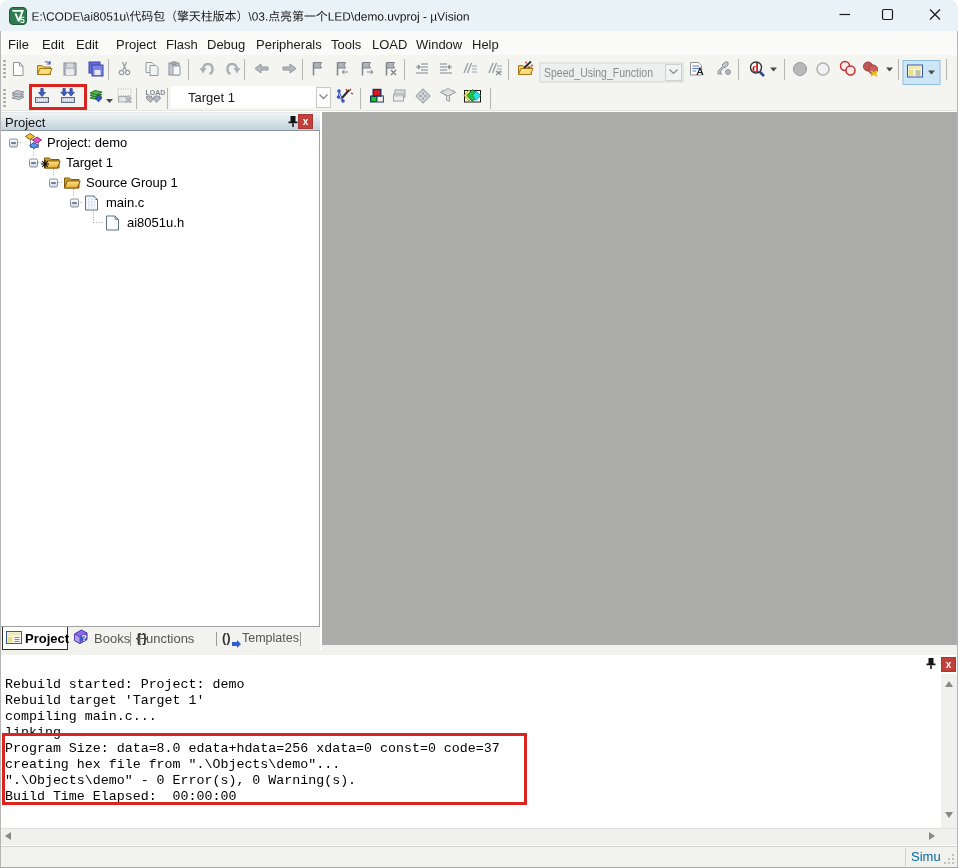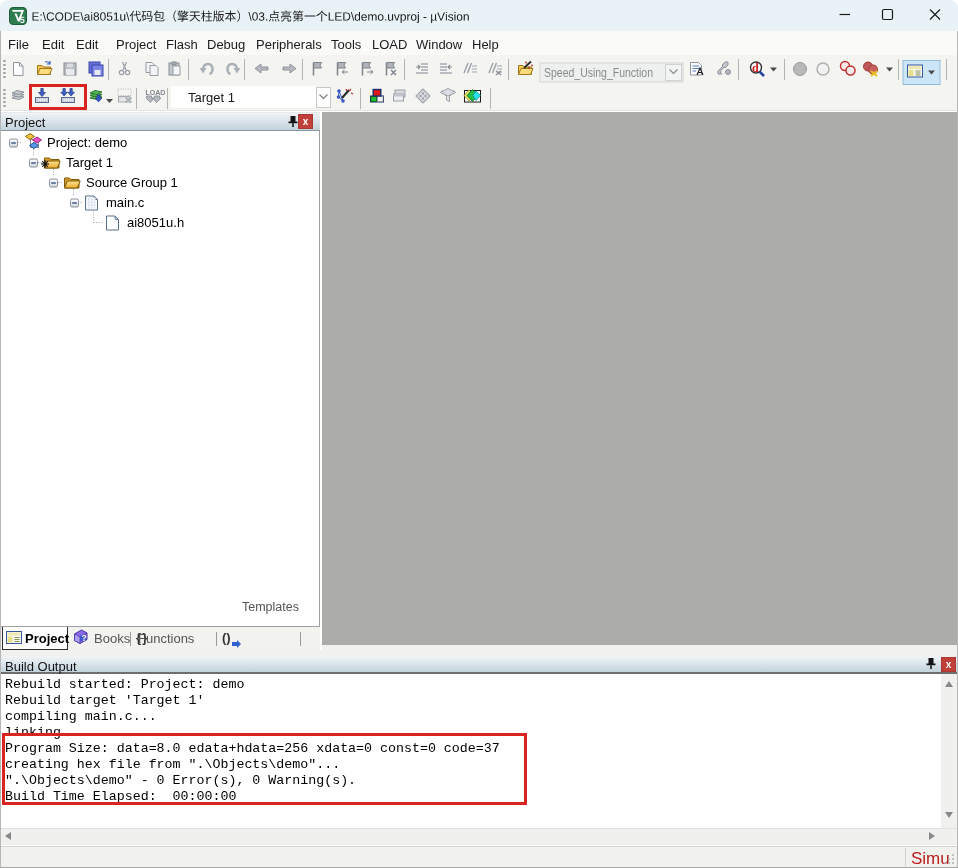--- a/index.html
+++ b/index.html
@@ -483,26 +483,23 @@
   </svg>
   <div class="tabtxt" style="left:94px;top:631px;color:#555">Books</div>
   <div class="tabsep" style="left:130px;top:632px"></div>
   <div class="tabtxt" style="left:136px;top:630px;color:#333;font-weight:bold">{ }</div>
   <div class="tabtxt" style="left:138px;top:631px;color:#555">Functions</div>
   <div class="tabsep" style="left:216px;top:632px"></div>
   <div class="tabtxt" style="left:222px;top:630px;color:#333;font-weight:bold">()</div>
   <svg class="abs" style="left:232px;top:640px" width="9" height="8" viewBox="0 0 9 8">
       <path d="M0 2 L5 2 L5 0 L9 4 L5 8 L5 6 L0 6 Z" fill="#3060d0"></path>
     </svg>
-  <div class="tabtxt" style="left:242px;top:600px;color:#555;font-size:12.5px">Templates</div>
+  <div class="tabtxt" style="left:242px;top:631px;color:#555;font-size:12.5px">Templates</div>
   <div class="tabsep" style="left:300px;top:632px"></div>
 
-  <div id="build-header" class="abs">
-      <div class="pane-title">Build Output</div>
-    </div>
   <svg class="pinbtn" style="left:925px;top:657px" width="12" height="13" viewBox="0 0 12 13">
     <path d="M3.5 0.5 h5 v5.5 h-5 z M1.5 6 h9 v1.8 h-9 z" fill="#141414"></path>
     <line x1="6" y1="7.8" x2="6" y2="11.5" stroke="#141414" stroke-width="1.6"></line>
   </svg>
   <div class="xbtn" style="left:941px;top:657px">x</div>
 
   <div id="build-text" class="abs">Rebuild started: Project: demo
 Rebuild target 'Target 1'
 compiling main.c...
 linking...
@@ -514,21 +511,21 @@
   <div class="redbox" style="left:2px;top:733px;width:525px;height:72px"></div>
 
   <div id="vscroll" class="abs"></div>
   <div class="tri" style="left:945px;top:681px;border-left:4.5px solid transparent;border-right:4.5px solid transparent;border-bottom:6px solid #888;"></div>
   <div class="tri" style="left:945px;top:812px;border-left:4.5px solid transparent;border-right:4.5px solid transparent;border-top:6px solid #888;"></div>
   <div id="hscroll" class="abs"></div>
   <div class="tri" style="left:5px;top:832px;border-top:4.5px solid transparent;border-bottom:4.5px solid transparent;border-right:6px solid #888;"></div>
   <div class="tri" style="left:929px;top:832px;border-top:4.5px solid transparent;border-bottom:4.5px solid transparent;border-left:6px solid #888;"></div>
 
   <div id="statusbar" class="abs"></div>
-  <div class="abs" style="left:911px;top:849px;font-size:17px;color:#b91c1c">Simu</div>
+  <div class="abs" style="left:911px;top:849px;font-size:13px;color:#0369a1">Simu</div>
   <div class="abs" style="left:905px;top:848px;width:1px;height:18px;background:#cfcfcc"></div>
   <div class="abs" style="left:0;top:31px;width:1px;height:837px;background:#b6b6b4"></div>
   <div class="abs" style="left:957px;top:31px;width:1px;height:837px;background:#b6b6b4"></div>
   <div class="abs" style="left:0;top:867px;width:958px;height:1px;background:#a8a8a6"></div>
   <svg class="abs" style="left:942px;top:852px" width="14" height="14" viewBox="0 0 14 14">
     <g fill="#b0b0ae">
         <circle cx="11" cy="3" r="1"></circle>
         <circle cx="7" cy="7" r="1"></circle>
         <circle cx="11" cy="7" r="1"></circle>
         <circle cx="3" cy="11" r="1"></circle>

